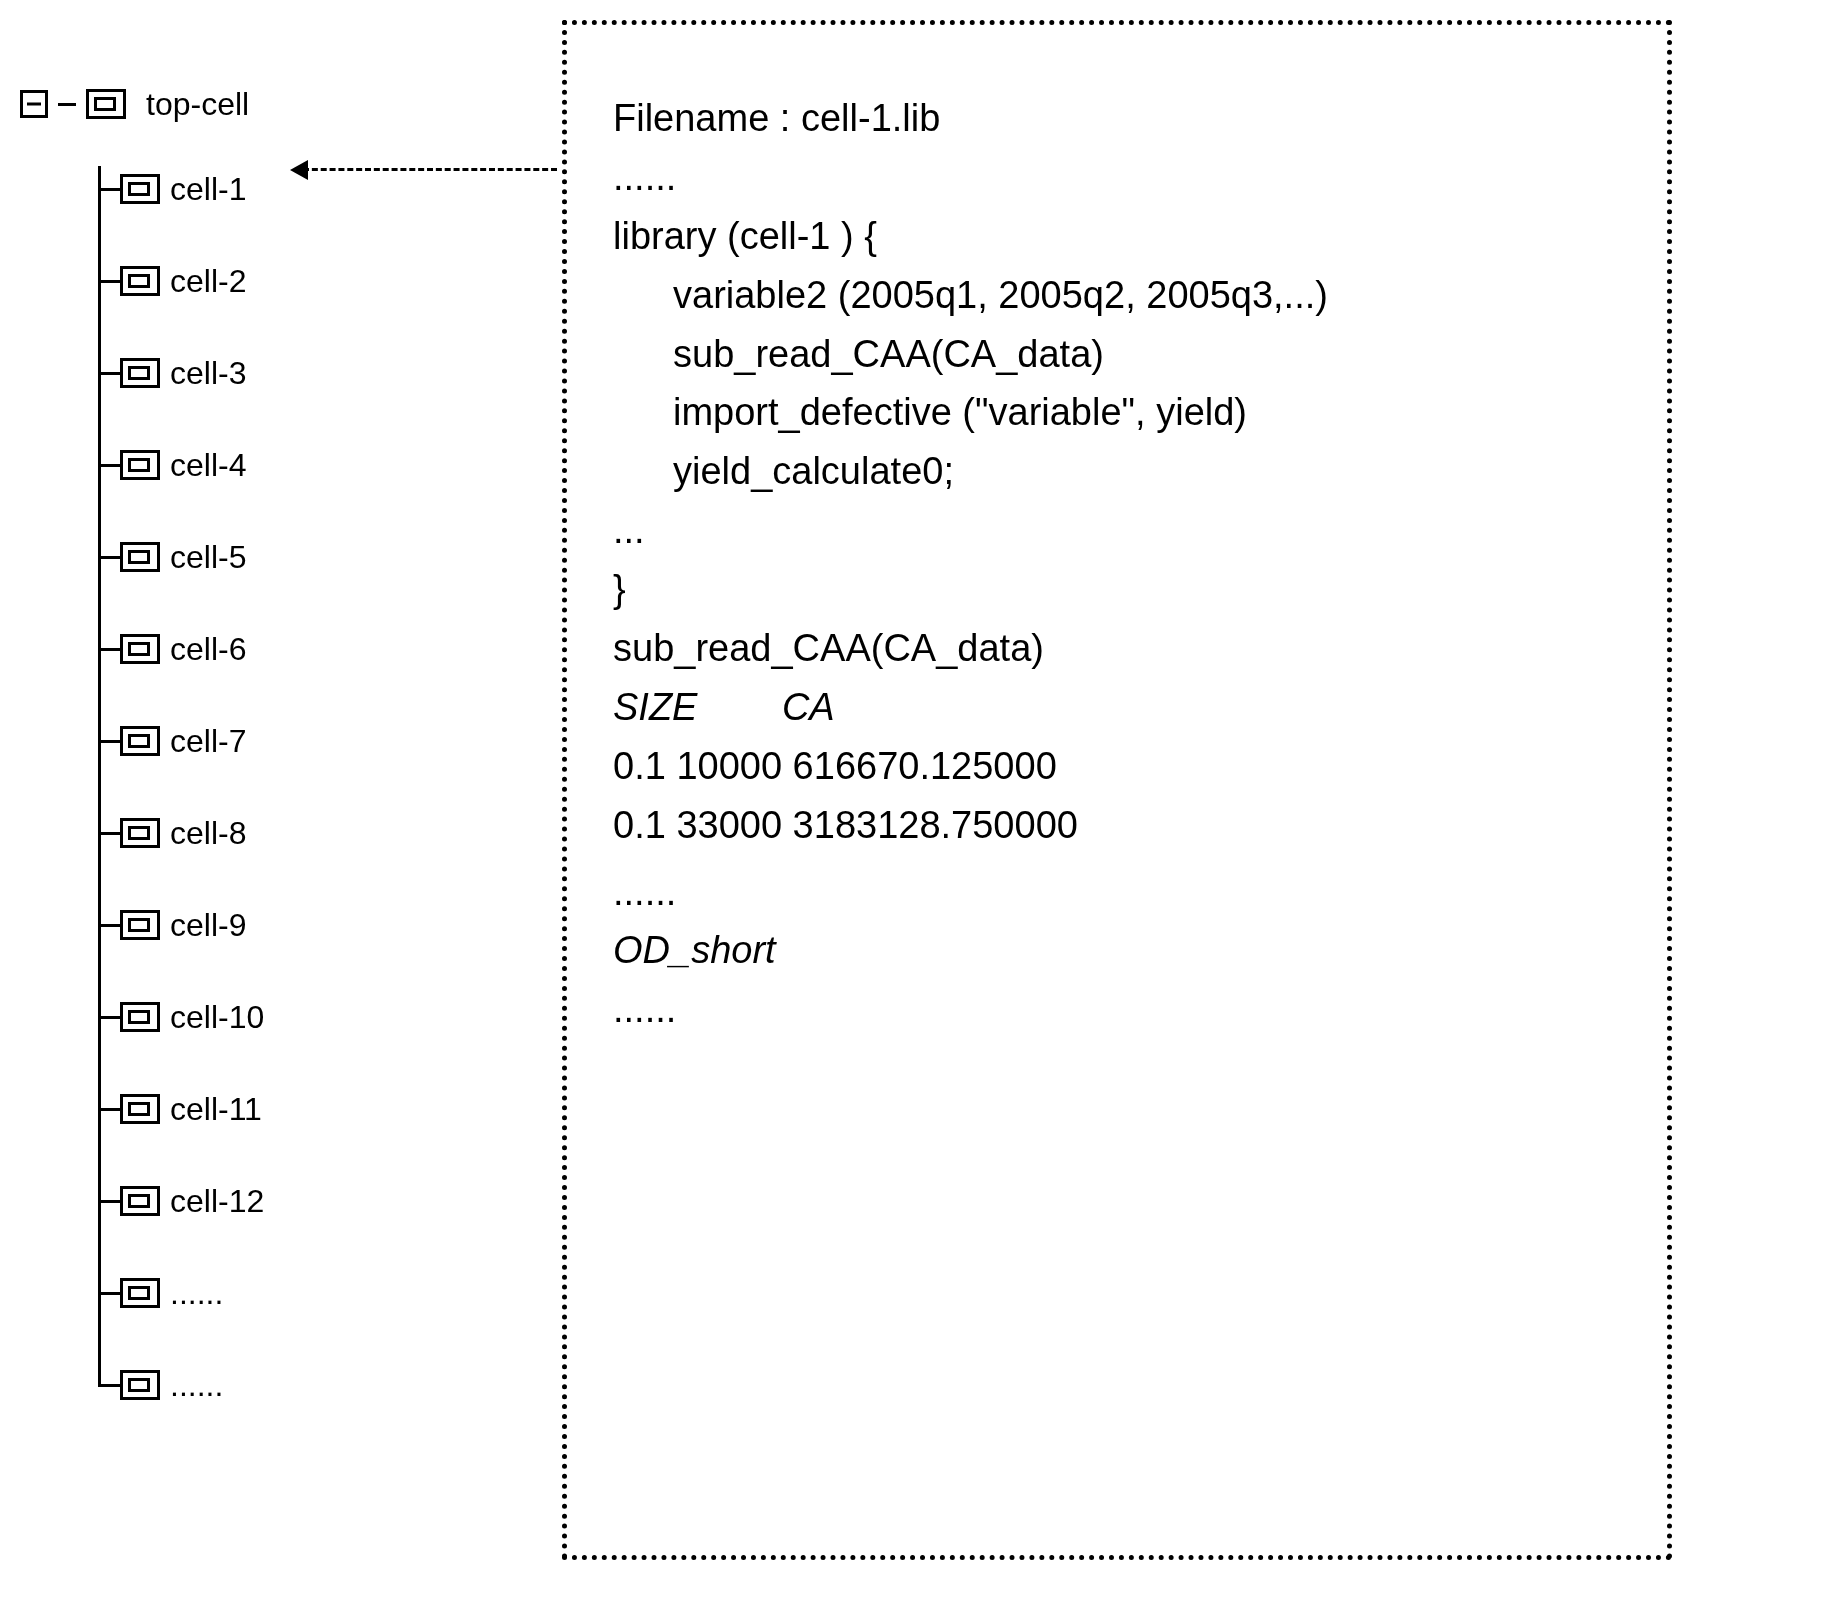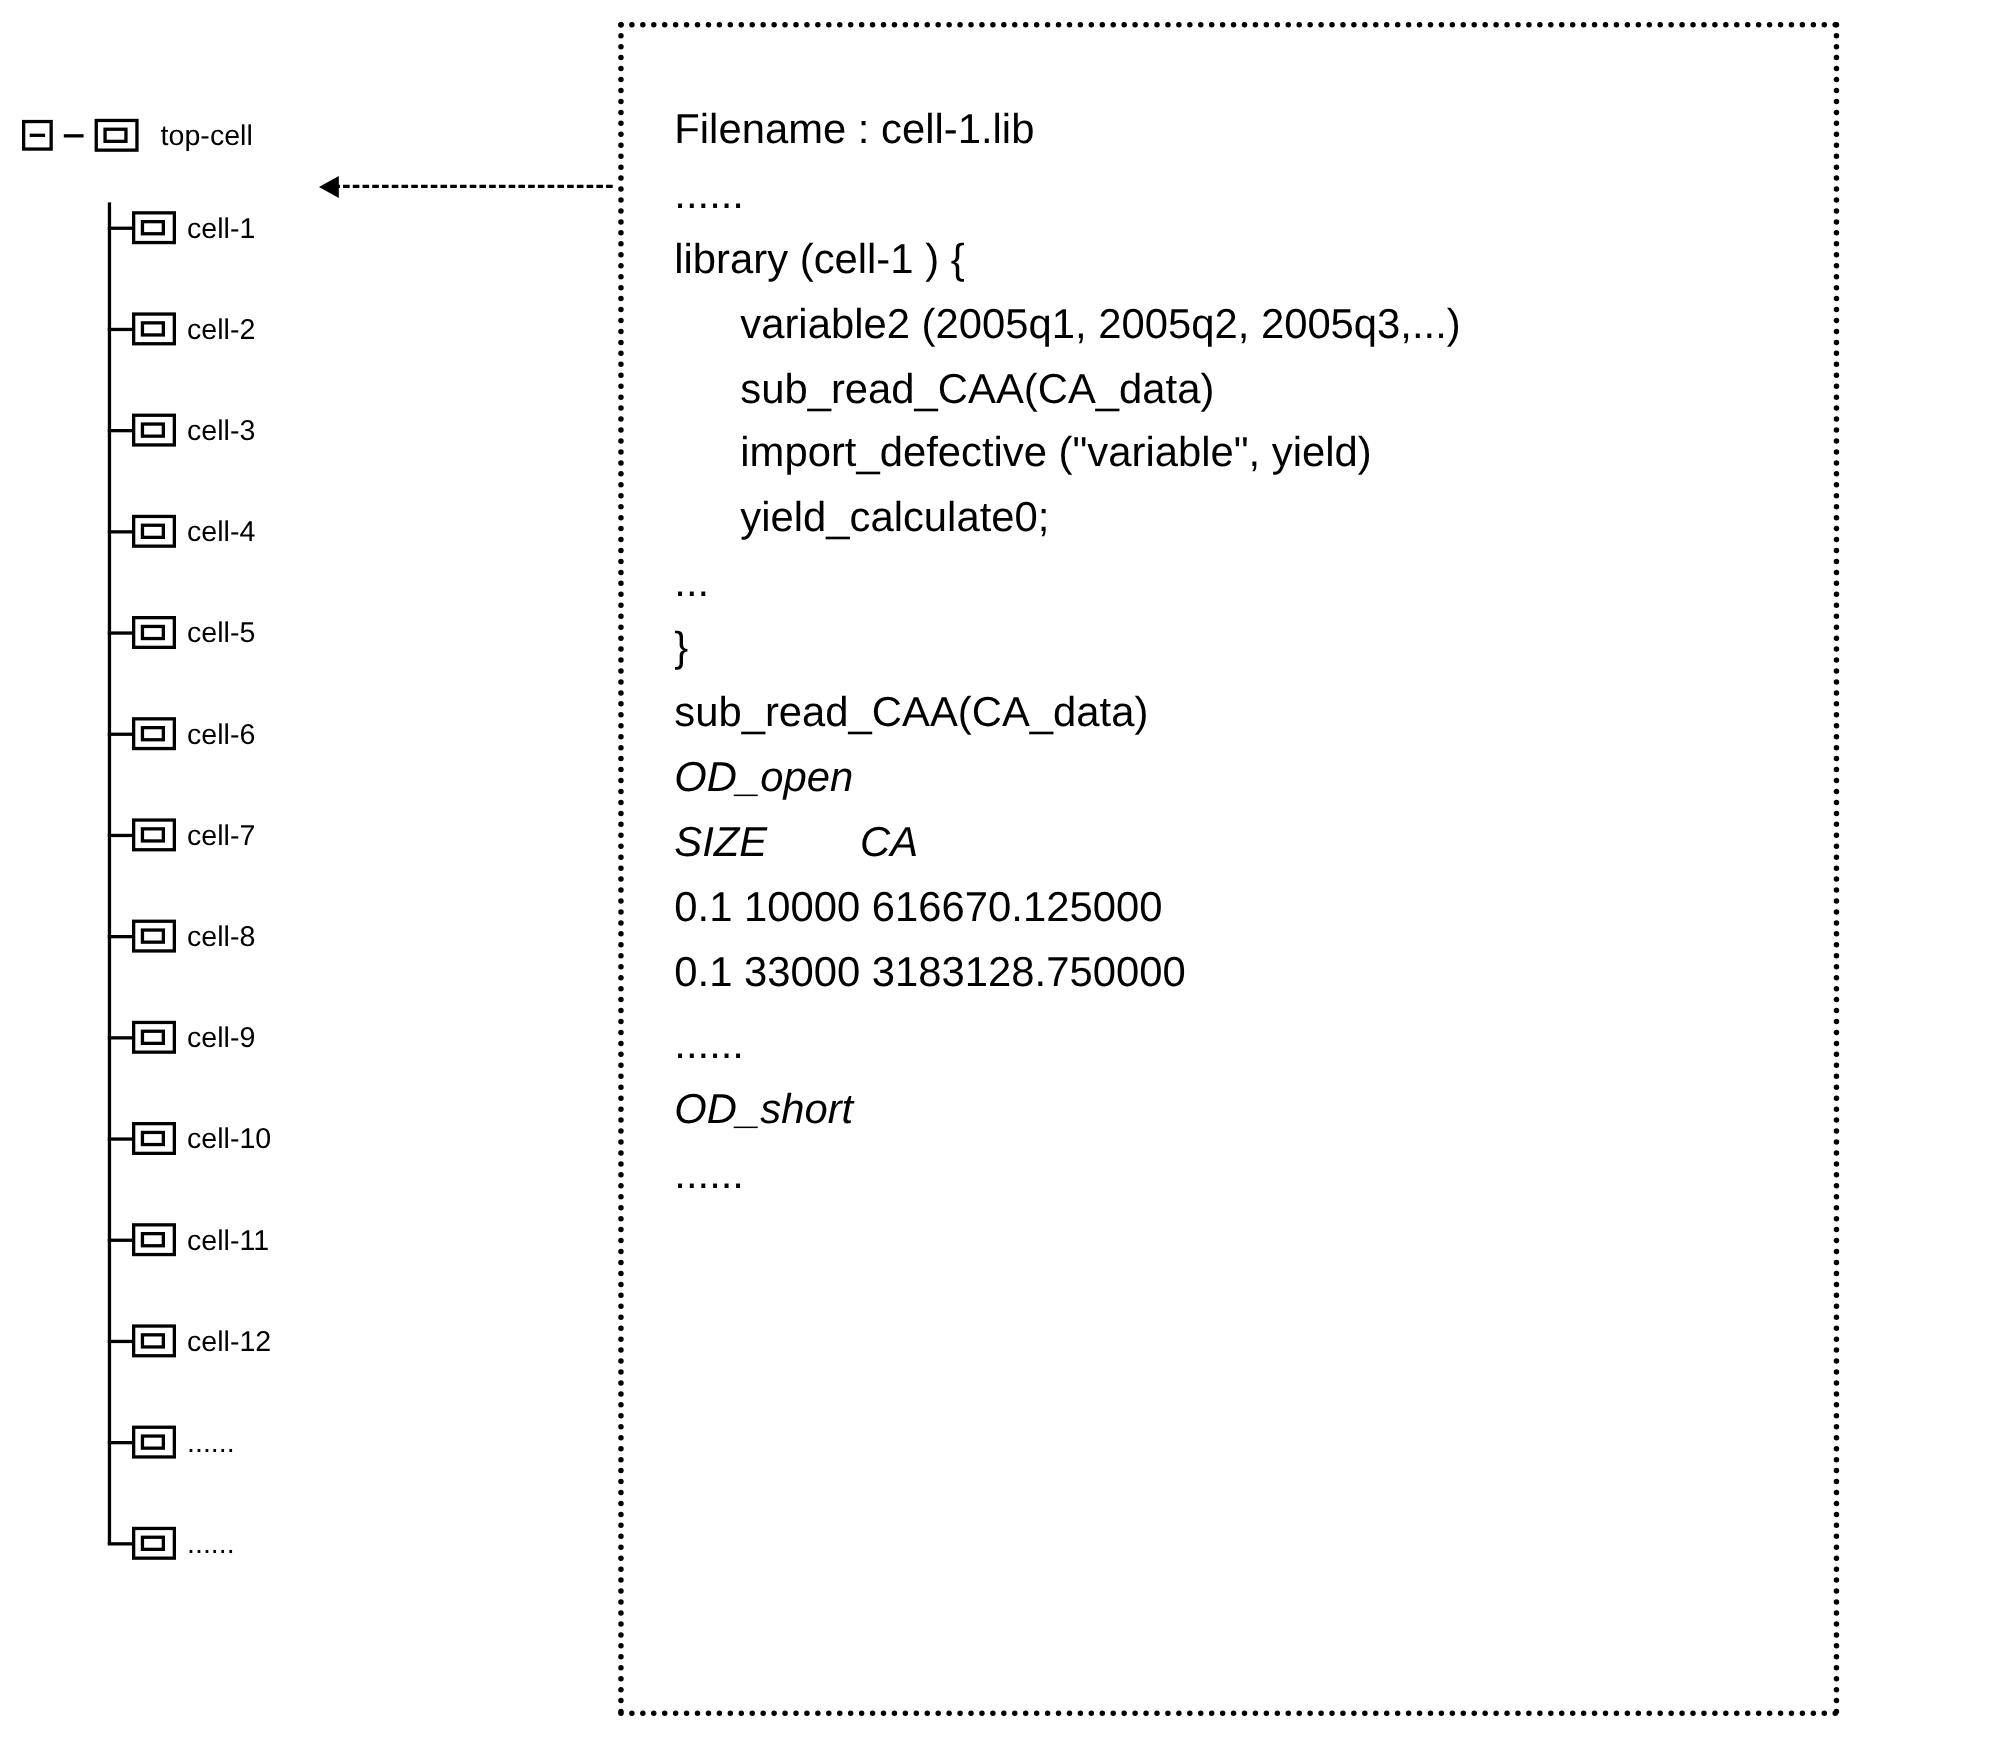--- a/index.html
+++ b/index.html
@@ -14,22 +14,22 @@
   .canvas {
     position: relative;
     width: 1824px;
     height: 1601px;
   }
 
   
   .tree {
     position: absolute;
     left: 20px;
-    top: 108px;
-    font-size: 26px;
+    top: 88px;
+    font-size: 32px;
     line-height: 1.0;
   }
   .root-row {
     display: flex;
     align-items: center;
     gap: 10px;
   }
   .expander {
     width: 28px;
     height: 28px;
@@ -241,21 +241,20 @@
     <div class="row">library (cell-1 ) {</div>
     <div class="indent">
       <div class="row">variable2 (2005q1, 2005q2, 2005q3,...)</div>
       <div class="row">sub_read_CAA(CA_data)</div>
       <div class="row">import_defective ("variable", yield)</div>
       <div class="row">yield_calculate0;</div>
     </div>
     <div class="row">...</div>
     <div class="row">}</div>
     <div class="row">sub_read_CAA(CA_data)</div>
-    <div class="row italic">OD_open</div>
     <div class="row italic">SIZE        CA</div>
     <div class="table-row">0.1 10000 616670.125000</div>
     <div class="table-row">0.1 33000 3183128.750000</div>
     <div class="gap-sm"></div>
     <div class="row">......</div>
     <div class="row italic">OD_short</div>
     <div class="row">......</div>
   </div>
 
 </div>

